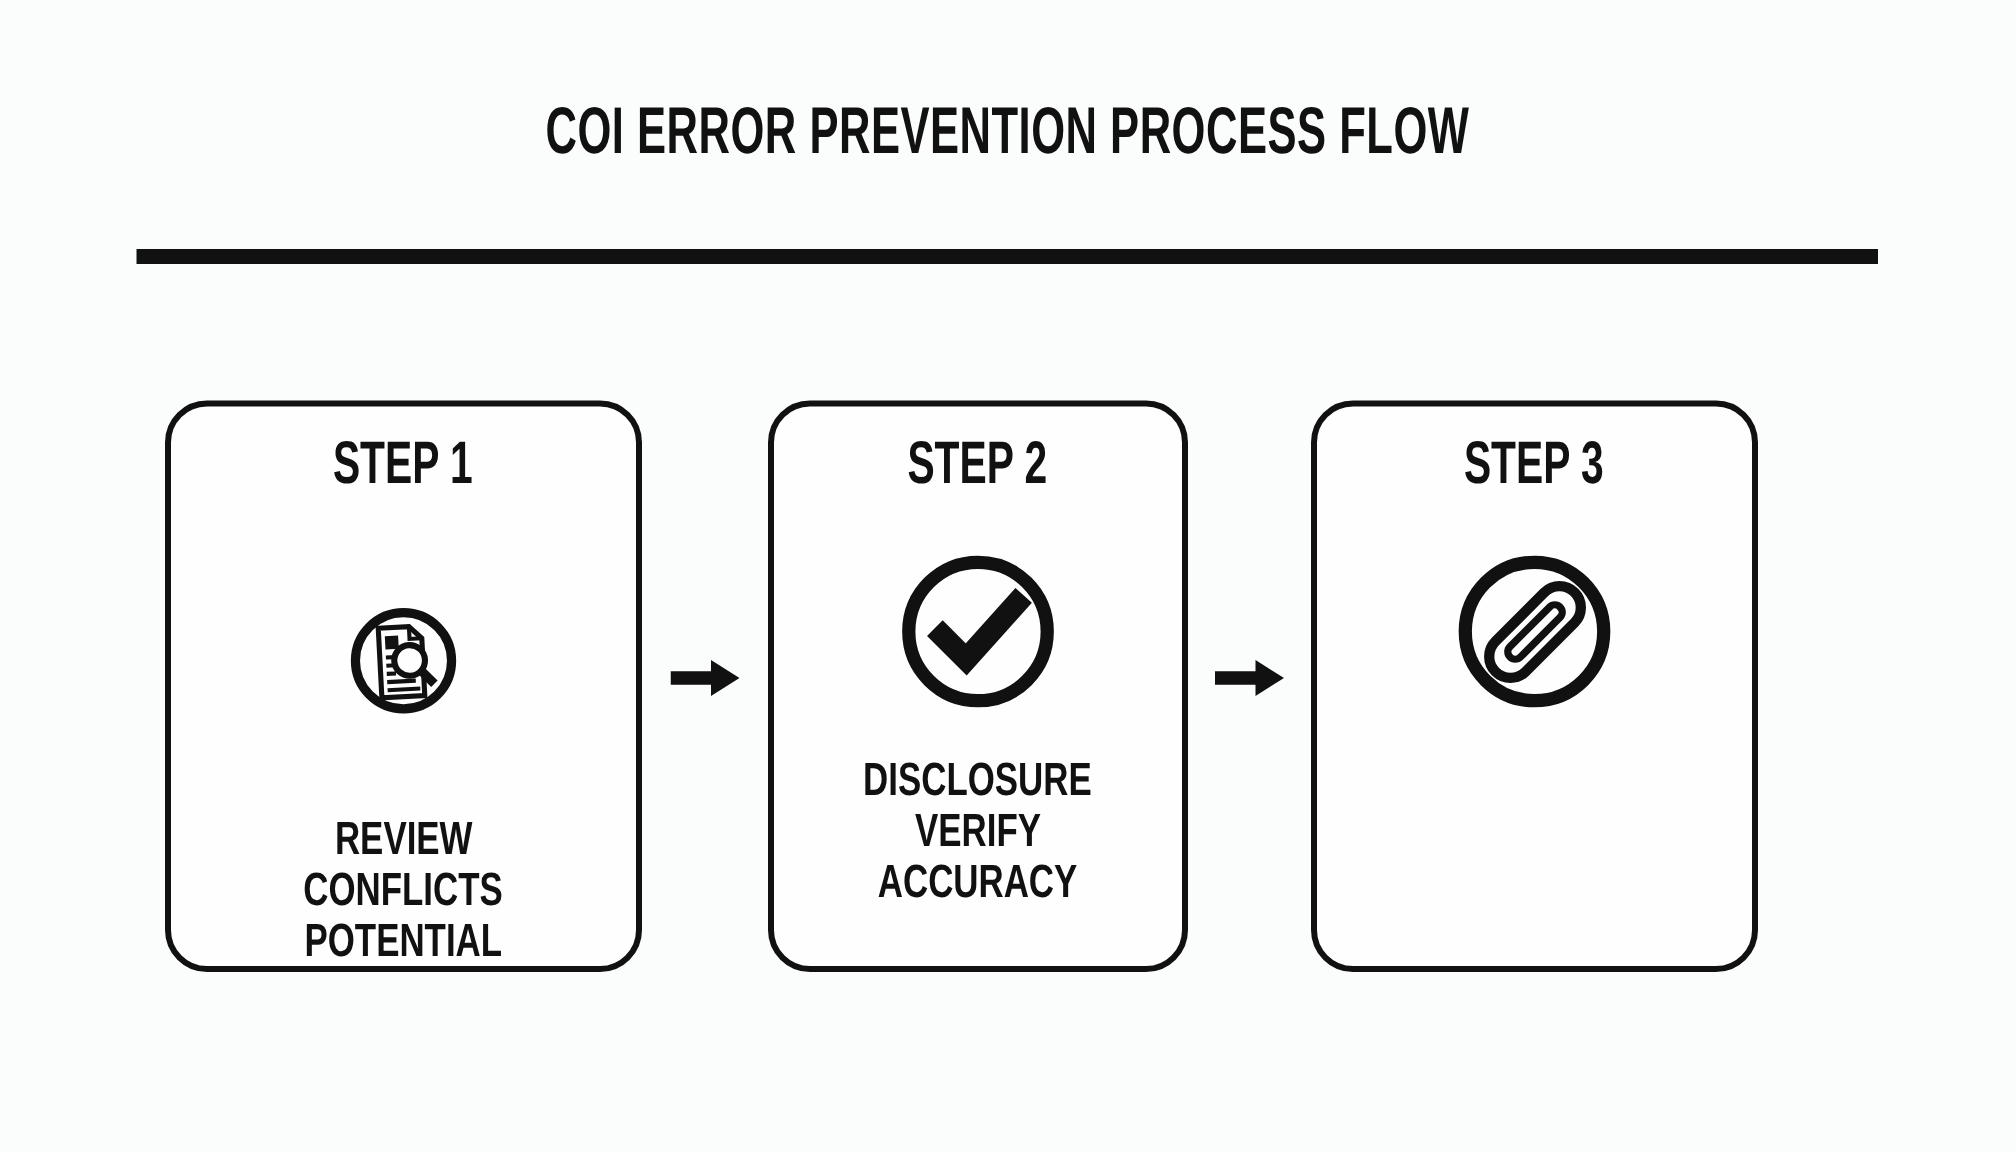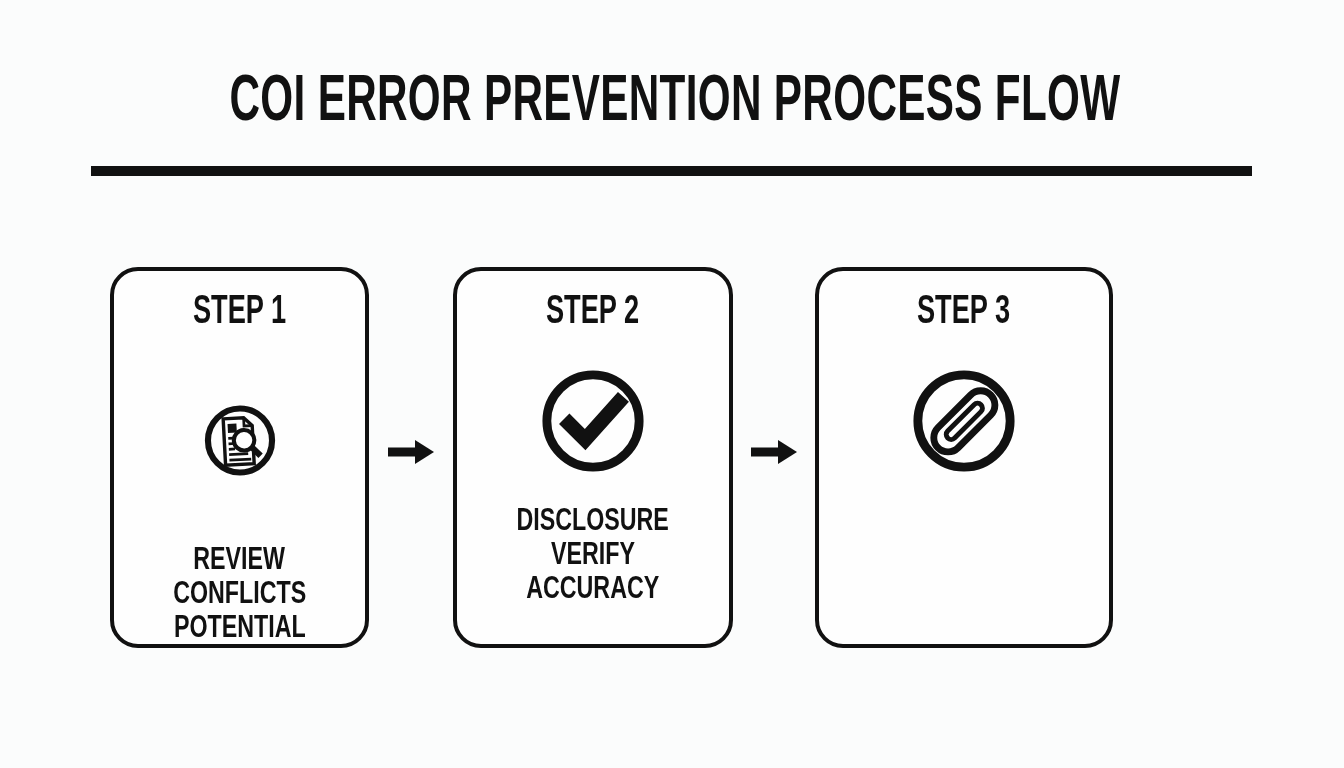--- a/index.html
+++ b/index.html
@@ -16,21 +16,21 @@
     overflow: hidden;
     color: #111111;
   }
   
   .title {
     position: absolute;
     top: 66px;
     left: 0;
     width: 1344px;
     text-align: center;
-    font-size: 64px;
+    font-size: 44px;
     font-weight: 700;
     line-height: 1;
     letter-spacing: 0.5px;
     color: #111111;
     white-space: nowrap;
   }
   .cond-title {
     display: inline-block;
     transform: scaleX(0.66);
     transform-origin: 50% 50%;
@@ -55,21 +55,21 @@
   .step-box {
     height: 381px;
     border: 4px solid #111111;
     border-radius: 28px;
     background: #fefefe;
     box-sizing: border-box;
     display: flex;
     flex-direction: column;
     align-items: center;
   }
-  .step-box.w1 { width: 259px; gap: 36px; }
+  .step-box.w1 { width: 318px; gap: 36px; }
   .step-box.w2 { width: 280px; }
   .step-box.w3 { width: 298px; }
   .arrow-cell {
     display: flex;
     align-items: center;
     justify-content: center;
   }
   .arrow-cell.g1 { width: 84px; }
   .arrow-cell.g2 { width: 82px; }
   .arrow-cell svg { transform: translateY(-6px); }

